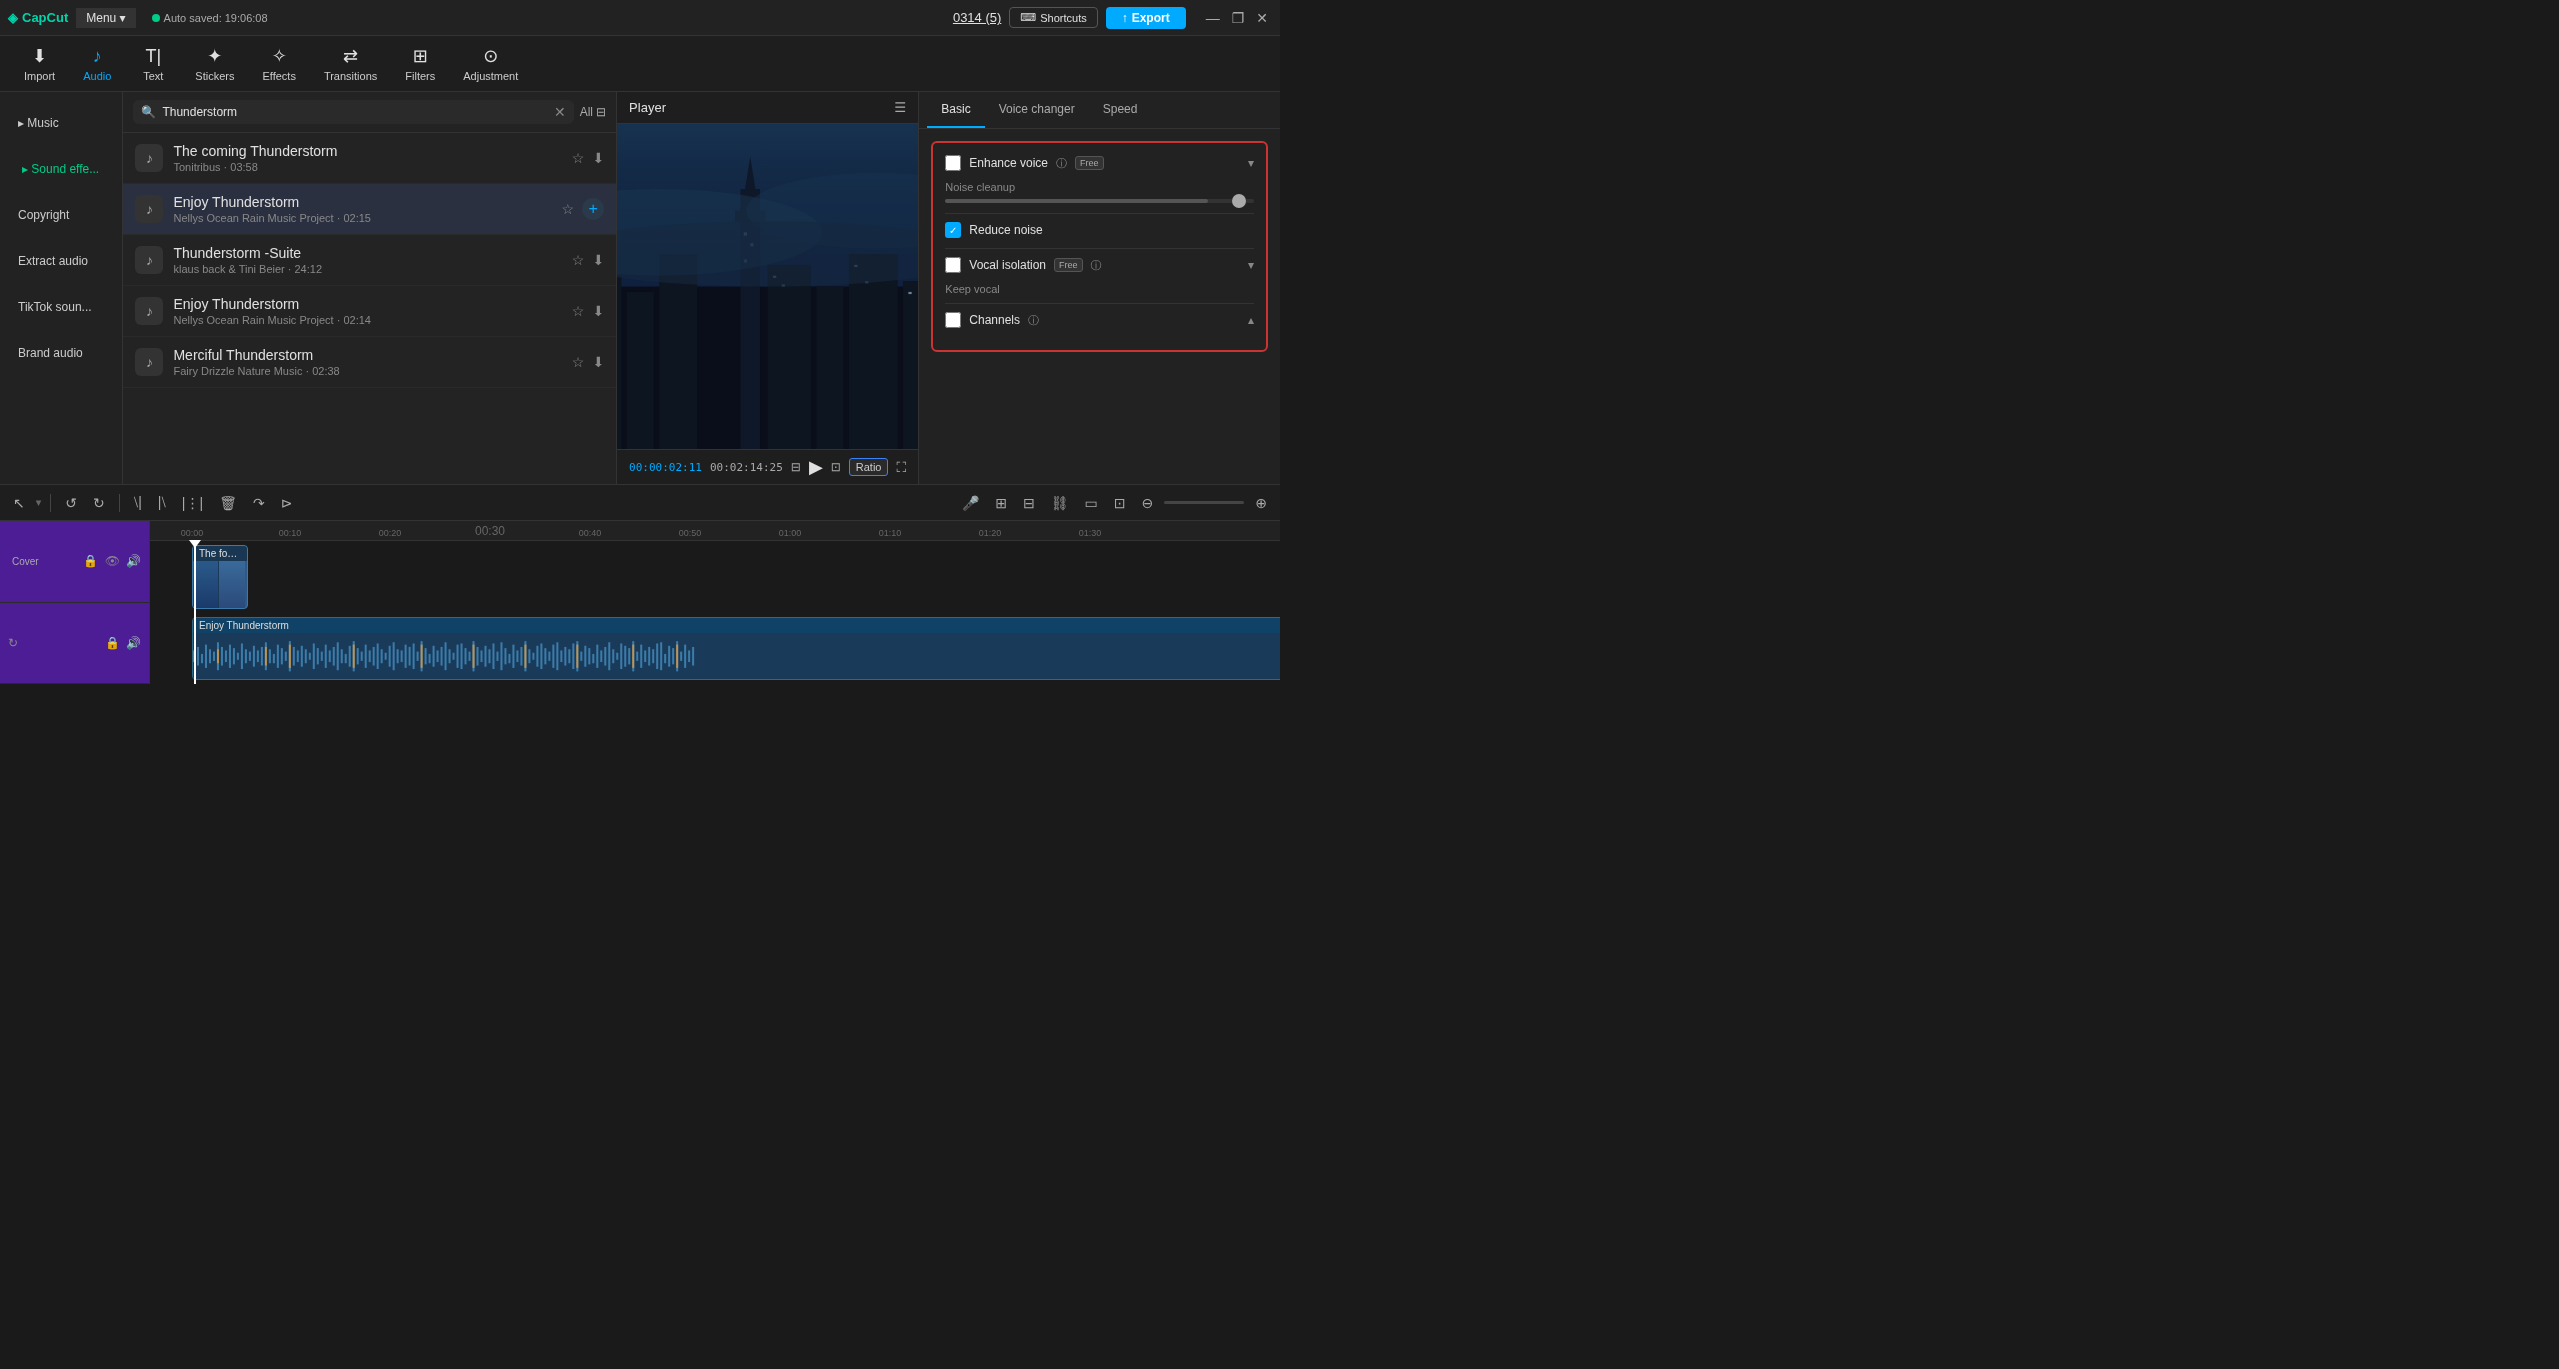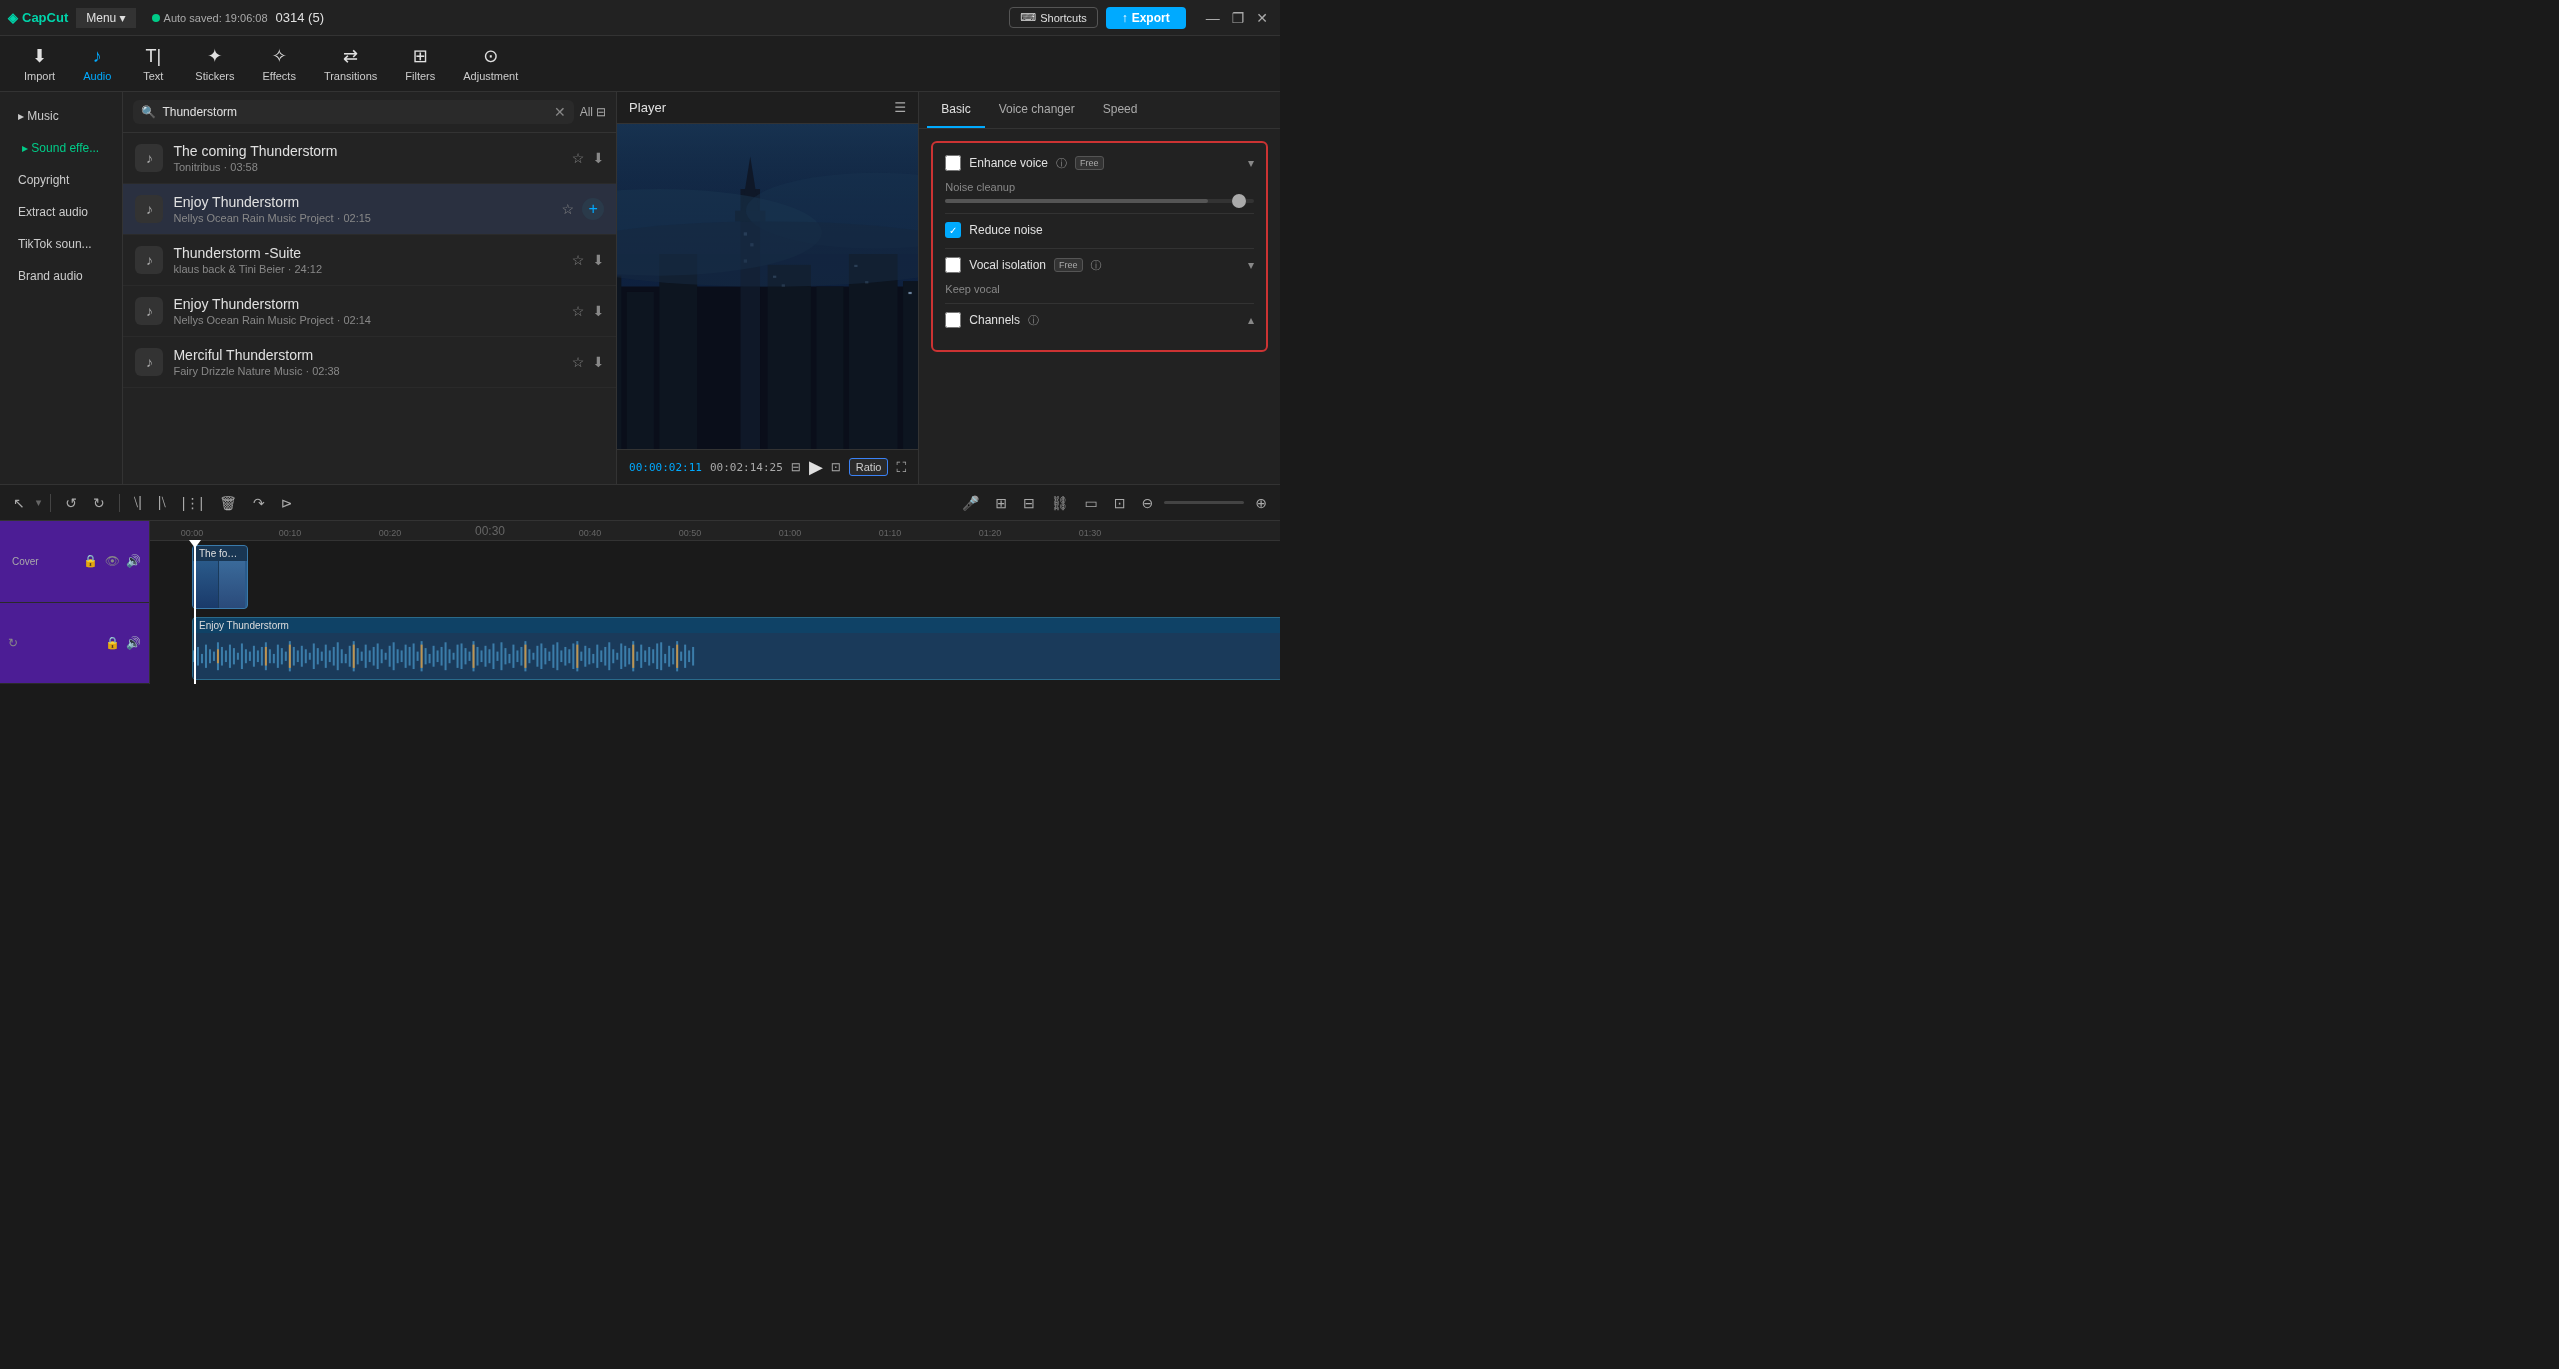--- a/index.html
+++ b/index.html
@@ -6,21 +6,21 @@
     body { background: #1a1a1a; color: #e0e0e0; font-family: 'Segoe UI', Arial, sans-serif; font-size: 12px; overflow: hidden; width: 1280px; height: 684px; }
 
     
     .top-toolbar {
       display: flex; align-items: center; height: 36px; background: #222; border-bottom: 1px solid #333; padding: 0 8px; gap: 8px;
     }
     .logo { color: #00d4aa; font-weight: bold; font-size: 13px; display: flex; align-items: center; gap: 4px; }
     .menu-btn { background: #333; border: none; color: #e0e0e0; padding: 3px 10px; border-radius: 0; cursor: pointer; font-size: 12px; display: flex; align-items: center; gap: 4px; }
     .auto-save { color: #aaa; font-size: 11px; display: flex; align-items: center; gap: 4px; margin-left: 8px; }
     .auto-save .dot { width: 8px; height: 8px; background: #00cc88; border-radius: 50%; }
-    .project-title { flex: 1; text-align: left; color: #e0e0e0; font-size: 13px; font-weight: 500; }
+    .project-title { flex: 1; text-align: right; color: #e0e0e0; font-size: 13px; font-weight: 500; text-decoration: underline; }
     .shortcuts-btn { background: none; border: 1px solid #555; color: #e0e0e0; padding: 3px 10px; border-radius: 4px; cursor: pointer; font-size: 11px; display: flex; align-items: center; gap: 4px; }
     .export-btn { background: #00aaff; border: none; color: #fff; padding: 4px 16px; border-radius: 4px; cursor: pointer; font-size: 12px; font-weight: bold; display: flex; align-items: center; gap: 4px; }
     .win-controls { display: flex; gap: 4px; margin-left: 8px; }
     .win-btn { background: none; border: none; color: #aaa; cursor: pointer; font-size: 14px; padding: 0 4px; }
 
     
     .tool-bar {
       display: flex; align-items: center; height: 56px; background: #1e1e1e; border-bottom: 1px solid #333; padding: 0 12px; gap: 4px;
     }
     .tool-item {
@@ -34,21 +34,21 @@
     
     .main-content {
       display: flex; height: calc(684px - 36px - 56px - 200px); background: #1e1e1e;
     }
 
     
     .left-sidebar {
       width: 130px; background: #222; border-right: 1px solid #333; display: flex; flex-direction: column; padding: 8px 0;
     }
     .sidebar-item {
-      padding: 8px 12px; cursor: pointer; font-size: 12px; color: #ccc; border-radius: 4px; margin: 1px 6px;
+      padding: 8px 12px; cursor: pointer; font-size: 12px; color: #ccc; border-radius: 4px; margin: 8px 6px;
     }
     .sidebar-item.active { color: #00cc88; }
     .sidebar-item.sub { padding-left: 16px; }
 
     
     .audio-panel {
       width: 520px; background: #232323; border-right: 1px solid #333; display: flex; flex-direction: column;
     }
     .audio-search-bar {
       display: flex; align-items: center; gap: 6px; padding: 8px 10px; border-bottom: 1px solid #333;

